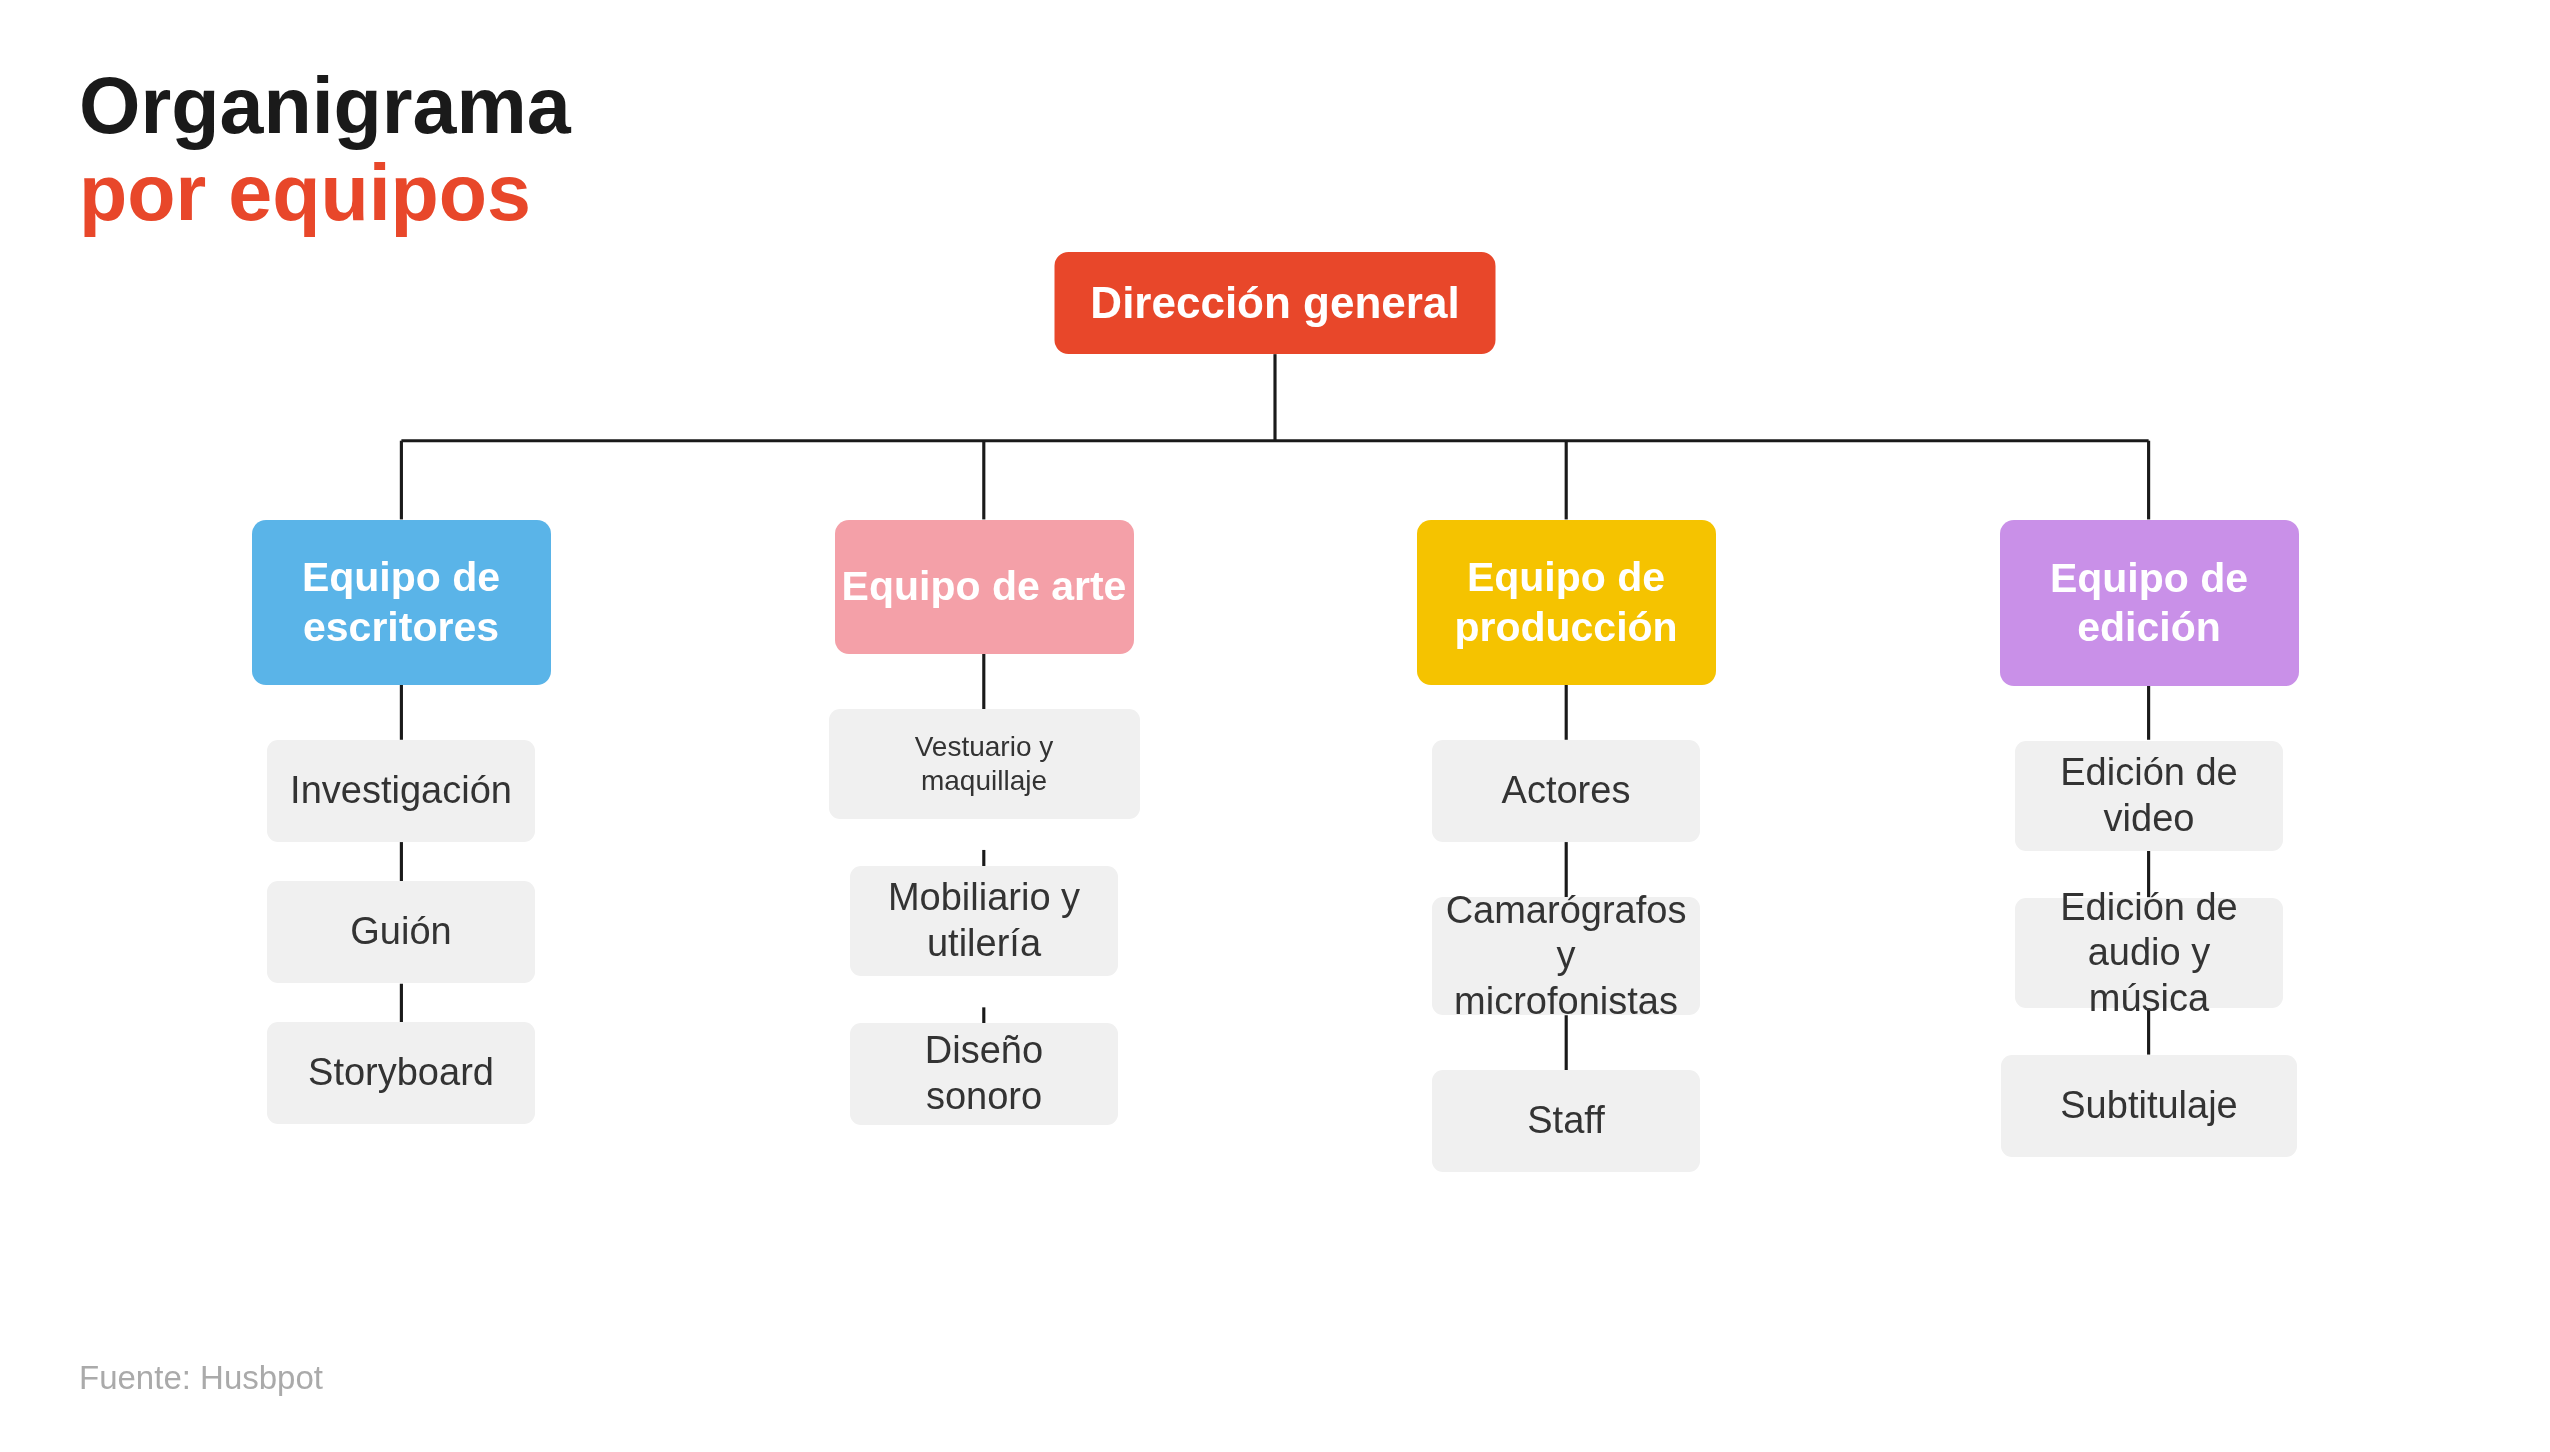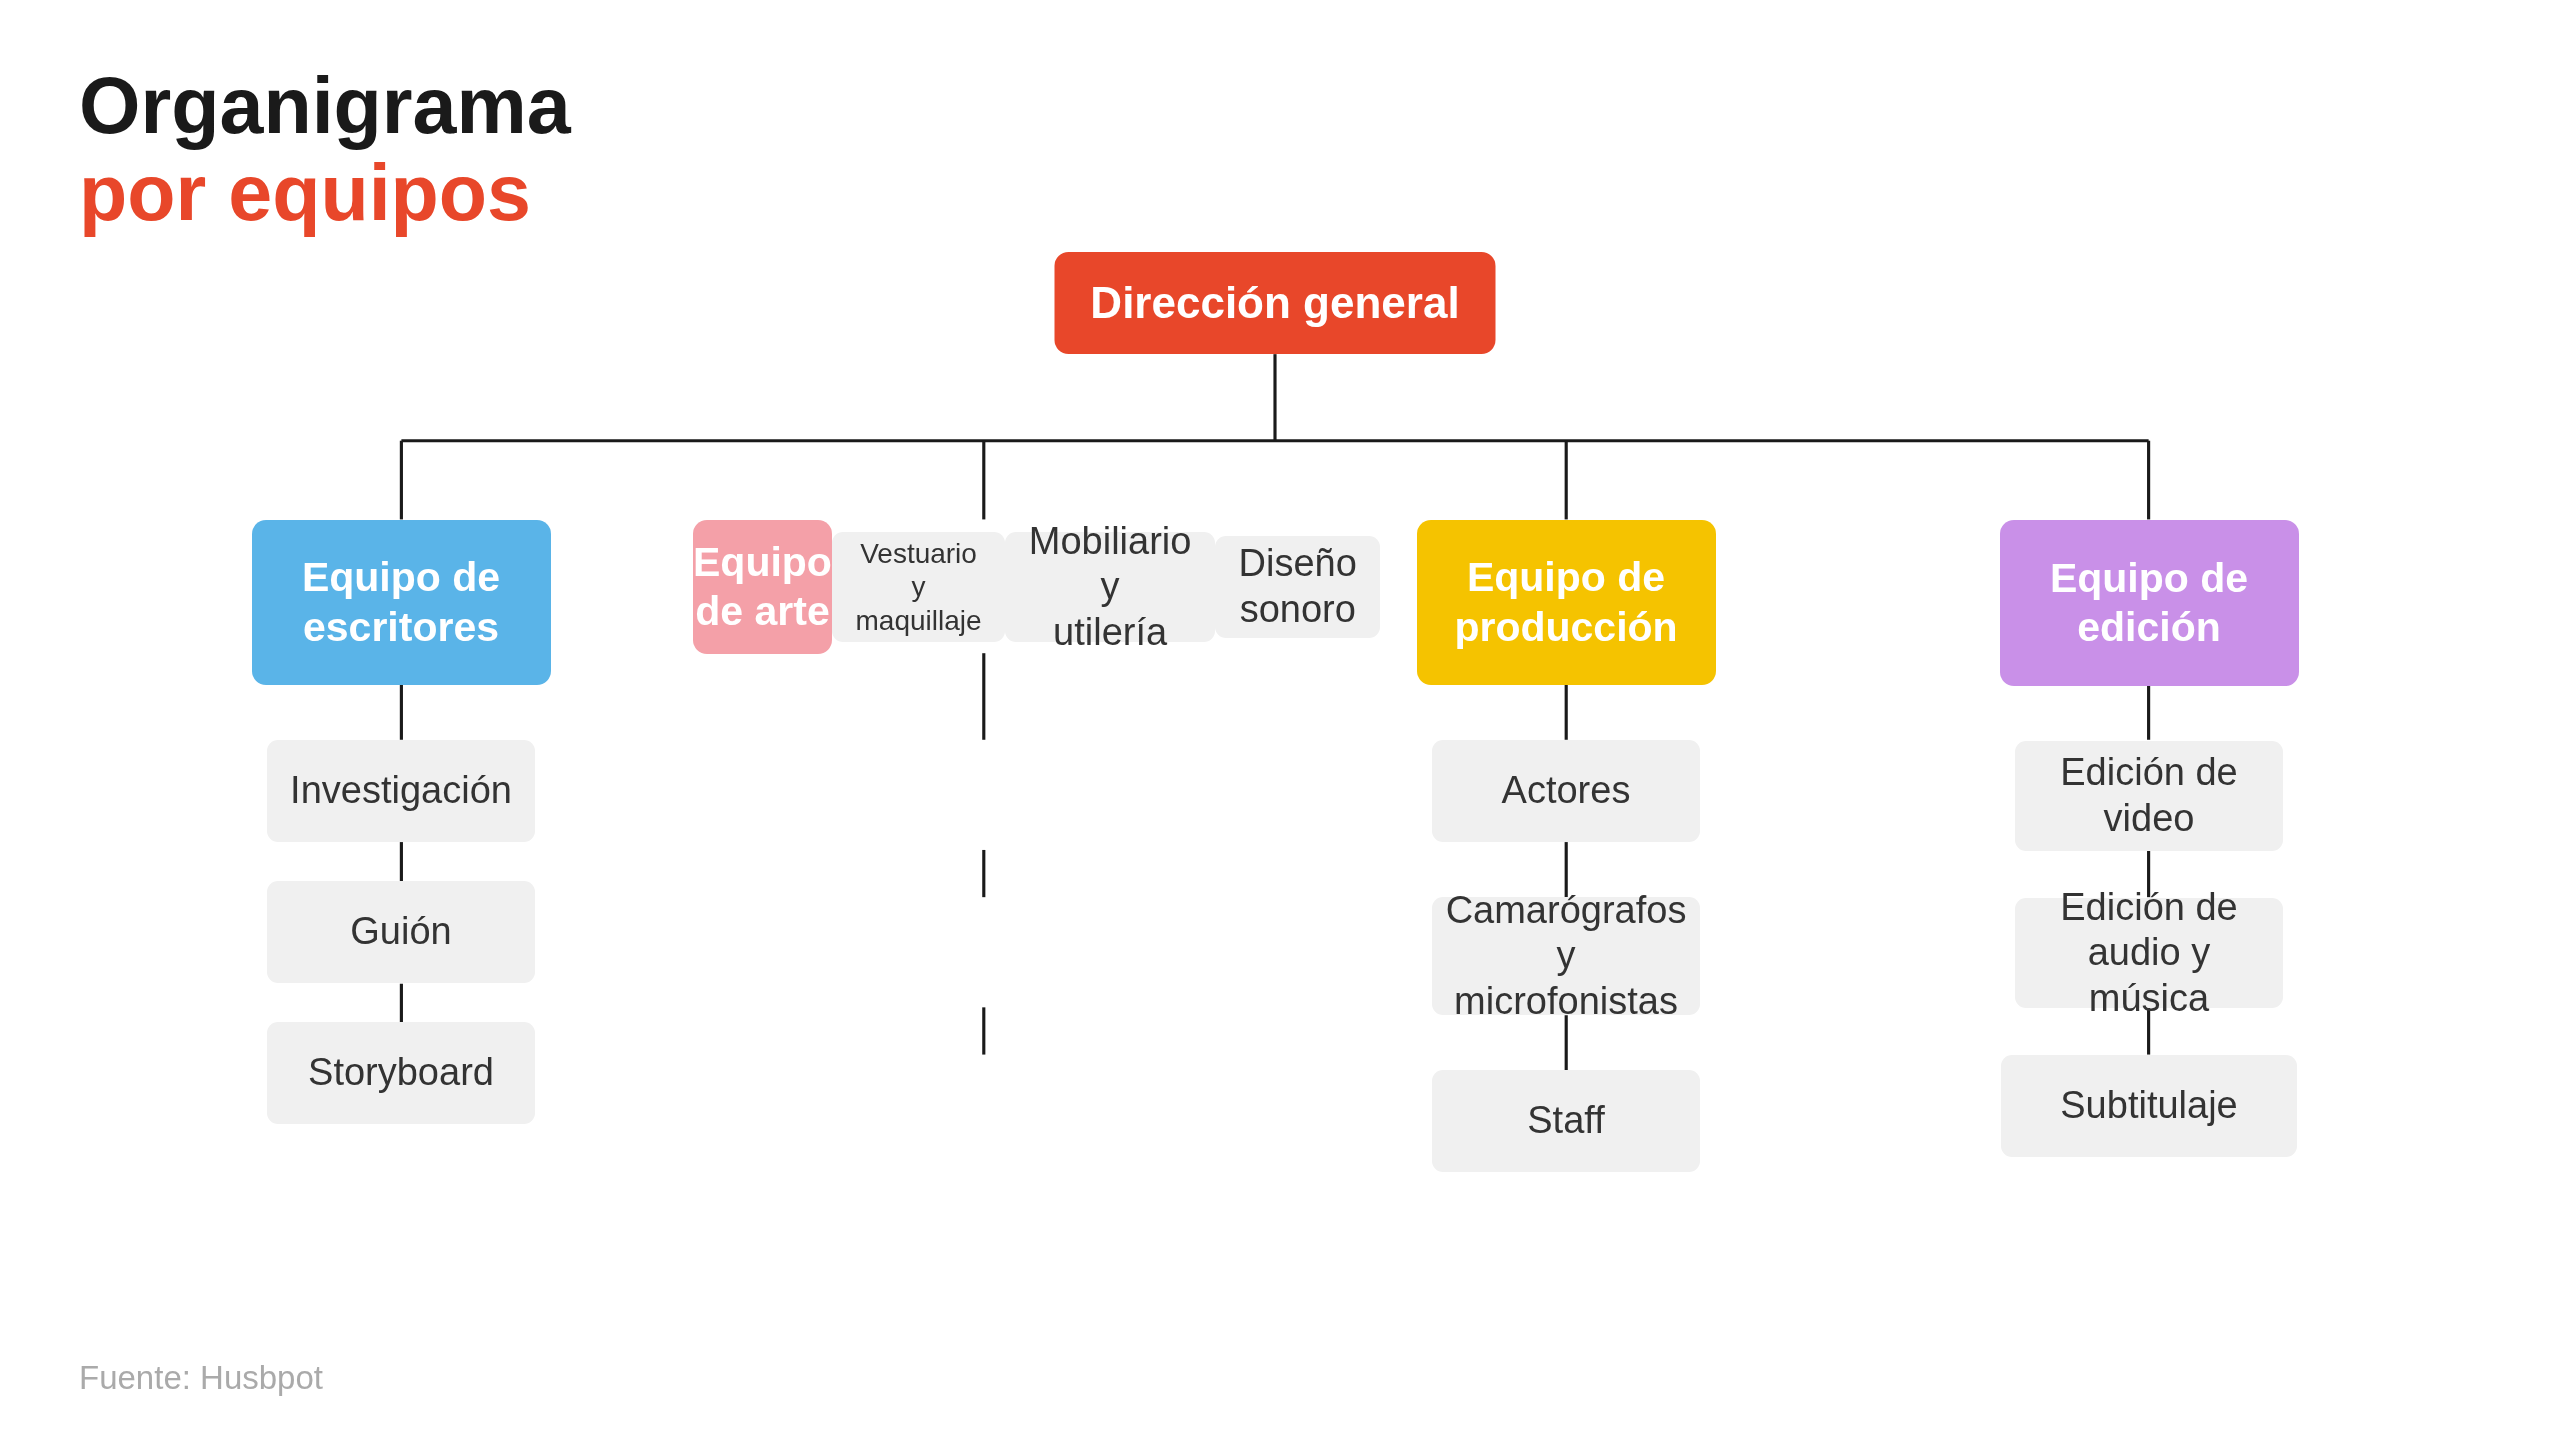--- a/index.html
+++ b/index.html
@@ -167,21 +167,21 @@
   <div style="position:absolute; top:520px; left:110px; width:582px; display:flex; flex-direction:column; align-items:center;">
     <div class="node-box node-blue" style="width:299px; height:165px; font-size:41px;">Equipo de<br>escritores</div>
     <div style="height:55px;"></div>
     <div class="node-box node-gray" style="width:268px; height:102px; font-size:38px;text-align:right;">Investigación</div>
     <div style="height:39px;"></div>
     <div class="node-box node-gray" style="width:268px; height:102px; font-size:38px;">Guión</div>
     <div style="height:39px;"></div>
     <div class="node-box node-gray" style="width:268px; height:102px; font-size:38px;">Storyboard</div>
   </div>
 
-  <div style="position:absolute; top:520px; left:693px; width:582px; display:flex; flex-direction:row; align-items:center;">
+  <div style="position:absolute; top:520px; left:693px; width:582px; display:flex; flex-direction:column; align-items:center;">
     <div class="node-box node-pink" style="width:299px; height:134px; font-size:41px;">Equipo de arte</div>
     <div style="height:55px;"></div>
     <div class="node-box node-gray" style="width:311px; height:110px; font-size:28px; line-height:1.2;">Vestuario y<br>maquillaje</div>
     <div style="height:47px;"></div>
     <div class="node-box node-gray" style="width:268px; height:110px; font-size:38px; line-height:1.2;">Mobiliario y<br>utilería</div>
     <div style="height:47px;"></div>
     <div class="node-box node-gray" style="width:268px; height:102px; font-size:38px;">Diseño sonoro</div>
   </div>
 
   <div style="position:absolute; top:520px; left:1275px; width:582px; display:flex; flex-direction:column; align-items:center;">

